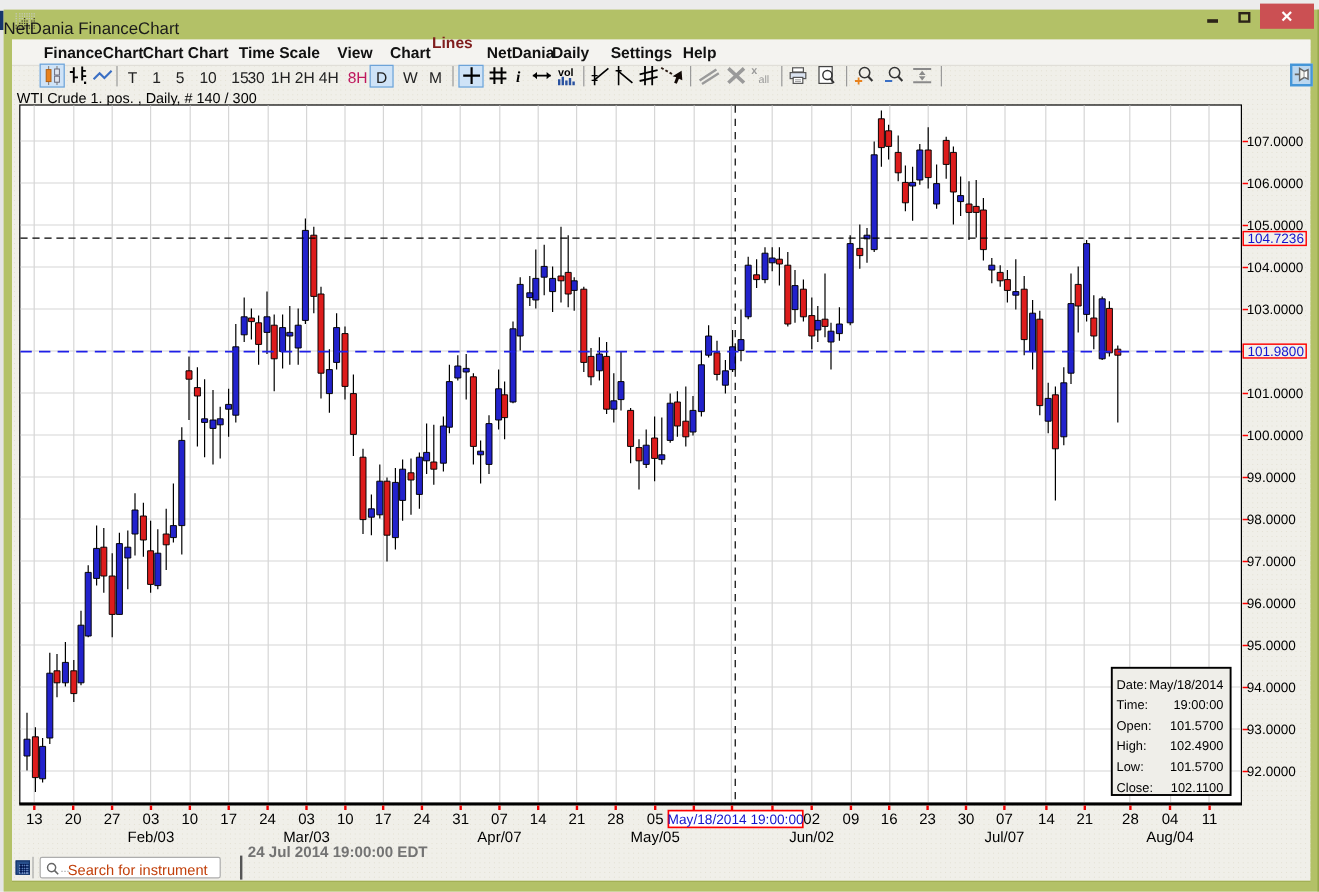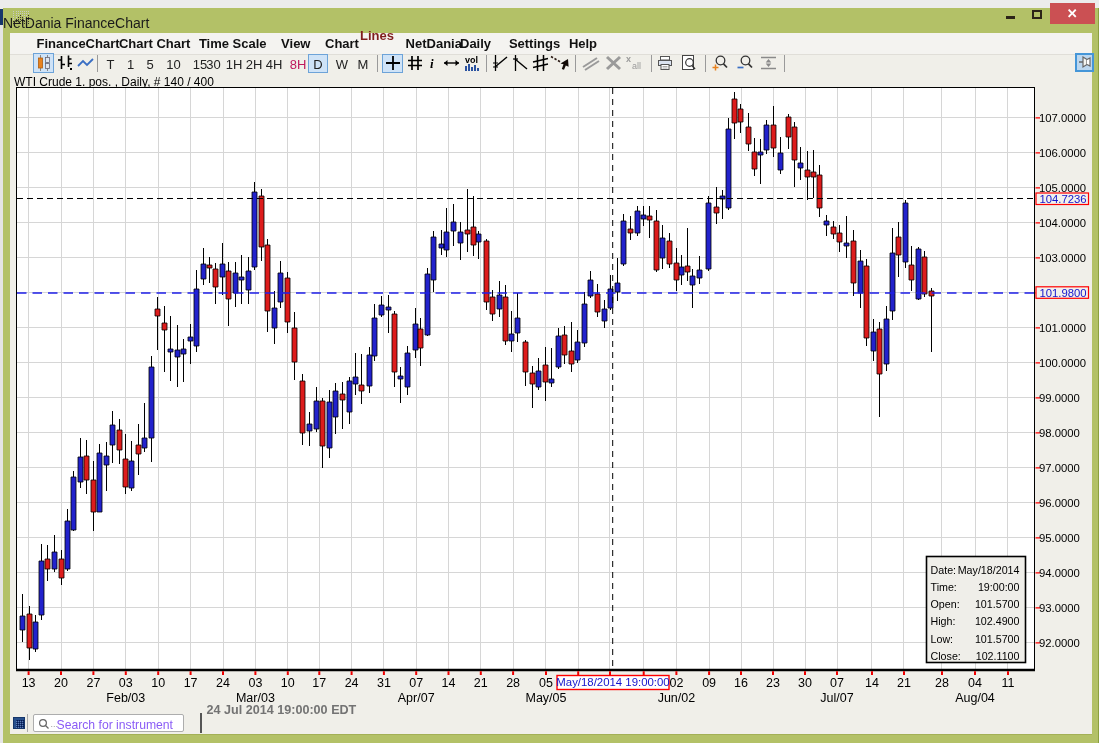--- a/index.html
+++ b/index.html
@@ -199,21 +199,21 @@
       <path d="M1 2.5H16M1 13.5H16" stroke="#8a8a8a" stroke-width="1.6"></path>
       <path d="M8.5 4l2.8 3.4H5.7zM8.5 12l2.8-3.4H5.7z" fill="#8a8a8a"></path>
     </svg>
 <div style="position:absolute;left:784px;top:55px;width:1px;height:17px;background:#9a9a9a"></div>
 <div style="position:absolute;left:1075px;top:52.5px;width:19px;height:19px;background:#bcd7ef;border:2px solid #4596d8"></div>
 <svg style="position:absolute;left:1078px;top:55px" width="14" height="14" viewBox="0 0 14 14">
       <path d="M1 7H5" stroke="#666" stroke-width="1.5"></path>
       <path d="M5 2l4 2.5v5L5 12z" fill="#f5f5f0" stroke="#666" stroke-width="1.2"></path>
       <path d="M9 4.5L12 3v8l-3-1.5" fill="#fff" stroke="#666" stroke-width="1.2"></path>
     </svg>
-<div class="abs" style="left:14px;top:74.5px;font:12px 'Liberation Sans',sans-serif;color:#000">WTI Crude 1. pos. , Daily, # 140 / 400</div>
+<div class="abs" style="left:14px;top:74.5px;font:12px 'Liberation Sans',sans-serif;color:#000">WTI Crude 1. pos. , Daily, # 140 / 300</div>
 
 <svg width="1099" height="743" viewBox="0 0 1099 743" style="position:absolute;left:0;top:0;font-family:'Liberation Sans',sans-serif">
 <rect x="16.5" y="87.5" width="1018" height="582" fill="#ffffff" stroke="#000000" stroke-width="1"></rect>
 <path d="M28.5 88V669M61.5 88V669M93.5 88V669M125.5 88V669M158.5 88V669M190.5 88V669M223.5 88V669M255.5 88V669M287.5 88V669M319.5 88V669M351.5 88V669M383.5 88V669M416.5 88V669M448.5 88V669M480.5 88V669M513.5 88V669M545.5 88V669M578.5 88V669M609.5 88V669M643.5 88V669M676.5 88V669M709.5 88V669M741.5 88V669M773.5 88V669M805.5 88V669M837.5 88V669M871.5 88V669M903.5 88V669M941.5 88V669M975.5 88V669M1007.5 88V669" stroke="#d6d6d6" stroke-width="1" fill="none"></path>
 <path d="M17 117.5H1034M17 152.5H1034M17 187.5H1034M17 222.5H1034M17 257.5H1034M17 292.5H1034M17 327.5H1034M17 362.5H1034M17 397.5H1034M17 432.5H1034M17 467.5H1034M17 502.5H1034M17 537.5H1034M17 572.5H1034M17 607.5H1034M17 642.5H1034" stroke="#d6d6d6" stroke-width="1" fill="none"></path>
 <path d="M22.5 594V642M29.5 606V660M35.5 615V652M41.5 544V620M47.5 545V581M54.5 535V572M61.5 550V585M67.5 509V571M73.5 471V531M80.5 438V488M86.5 440V494M93.5 461V531M99.5 444V512M106.5 442V491M112.5 411V463M119.5 419V464M125.5 434V494M131.5 441V491M138.5 424V475M144.5 403V452M151.5 356V462M157.5 297V350M164.5 306V372M170.5 316V381M177.5 325V387M183.5 339V382M190.5 324V364M196.5 270V352M203.5 248V285M209.5 257V283M215.5 263V304M222.5 243V295M228.5 262V326M235.5 262V307M241.5 255V304M248.5 257V304M254.5 182V270M261.5 189V261M267.5 239V332M274.5 291V344M280.5 261V308M287.5 272V333M294.5 312V380M302.5 374V445M309.5 412V446M316.5 387V432M322.5 398V468M329.5 390V458M335.5 383V434M342.5 382V429M349.5 377V424M355.5 353V395M361.5 354V404M369.5 347V393M374.5 304V361M381.5 296V317M388.5 295V333M394.5 311V387M400.5 367V403M407.5 346V395M415.5 308V358M420.5 318V366M427.5 268V336M433.5 231V292M441.5 230V255M446.5 208V257M453.5 204V246M460.5 222V260M467.5 189V252M473.5 196V256M478.5 231V259M486.5 239V310M492.5 290V321M499.5 281V317M505.5 285V345M511.5 311V352M517.5 293V342M525.5 340V386M532.5 366V408M538.5 358V390M545.5 347V401M551.5 348V387M558.5 328V369M564.5 326V364M571.5 322V372M577.5 330V363M584.5 292V347M590.5 271V298M597.5 284V317M604.5 300V328M610.5 275V310M617.5 258V301M623.5 214V266M630.5 216V240M637.5 206V236M643.5 206V226M649.5 206V238M656.5 210V272M662.5 225V269M669.5 233V268M676.5 248V291M681.5 255V285M687.5 228V281M692.5 269V308M699.5 256V284M708.5 196V271M716.5 187V224M722.5 190V219M728.5 118V210M734.5 92V139M740.5 104V133M748.5 113V151M754.5 138V176M760.5 139V184M766.5 120V154M773.5 106V157M780.5 137V174M788.5 114V149M794.5 122V187M800.5 147V180M807.5 151V200M813.5 150V198M819.5 165V217M826.5 215V236M833.5 221V239M839.5 225V252M846.5 216V258M853.5 230V296M860.5 250V308M866.5 259V346M873.5 319V361M879.5 322V417M886.5 306V371M892.5 228V320M898.5 222V277M905.5 200V268M911.5 246V291M918.5 247V300M924.5 251V297M931.5 288V352" stroke="#000000" stroke-width="1" fill="none"></path>
 <path d="M20.0 616h5v14.0h-5zM33.0 622h5v27.0h-5zM39.0 561h5v54.0h-5zM52.0 552h5v17.0h-5zM65.0 521h5v48.0h-5zM71.0 477h5v53.0h-5zM78.0 457h5v25.0h-5zM97.0 453h5v59.0h-5zM104.0 456h5v9.0h-5zM110.0 425h5v20.0h-5zM129.0 461h5v27.0h-5zM142.0 438h5v10.0h-5zM149.0 367h5v71.0h-5zM168.0 349h5v3.0h-5zM175.0 350h5v7.0h-5zM181.0 349h5v5.0h-5zM188.0 337h5v4.0h-5zM194.0 289h5v57.0h-5zM201.0 264h5v15.0h-5zM220.0 264h5v13.0h-5zM233.0 273h5v20.0h-5zM239.0 277h5v3.0h-5zM246.0 271h5v19.0h-5zM252.0 192h5v75.0h-5zM272.0 308h5v20.0h-5zM278.0 273h5v29.0h-5zM307.0 424h5v7.0h-5zM314.0 401h5v28.0h-5zM327.0 402h5v46.0h-5zM333.0 391h5v26.0h-5zM347.0 381h5v31.0h-5zM353.0 377h5v7.0h-5zM367.0 355h5v31.0h-5zM372.0 318h5v38.0h-5zM379.0 305h5v10.0h-5zM386.0 307h5v3.0h-5zM398.0 376h5v3.0h-5zM405.0 353h5v34.0h-5zM413.0 324h5v26.0h-5zM425.0 274h5v61.0h-5zM431.0 237h5v43.0h-5zM439.0 244h5v4.0h-5zM444.0 232h5v18.0h-5zM451.0 222h5v9.0h-5zM458.0 232h5v11.0h-5zM476.0 234h5v8.0h-5zM497.0 295h5v14.0h-5zM509.0 334h5v7.0h-5zM515.0 318h5v15.0h-5zM536.0 371h5v16.0h-5zM549.0 379h5v4.0h-5zM556.0 336h5v31.0h-5zM575.0 342h5v18.0h-5zM582.0 304h5v39.0h-5zM588.0 280h5v16.0h-5zM602.0 309h5v12.0h-5zM608.0 289h5v19.0h-5zM615.0 283h5v9.0h-5zM621.0 221h5v43.0h-5zM635.0 211h5v22.0h-5zM641.0 215h5v4.0h-5zM660.0 238h5v20.0h-5zM679.0 267h5v8.0h-5zM690.0 276h5v9.0h-5zM697.0 270h5v8.0h-5zM706.0 203h5v66.0h-5zM720.0 196h5v3.0h-5zM726.0 129h5v79.0h-5zM758.0 152h5v3.0h-5zM764.0 125h5v25.0h-5zM778.0 153h5v17.0h-5zM798.0 163h5v5.0h-5zM824.0 221h5v4.0h-5zM844.0 243h5v3.0h-5zM858.0 261h5v32.0h-5zM871.0 332h5v19.0h-5zM884.0 319h5v45.0h-5zM890.0 253h5v58.0h-5zM903.0 203h5v59.0h-5zM916.0 249h5v50.0h-5z" fill="#2222cc" stroke="#000000" stroke-width="0.8"></path>
 <path d="M27.0 614h5v34.0h-5zM45.0 559h5v10.0h-5zM59.0 559h5v19.0h-5zM84.0 456h5v24.0h-5zM91.0 480h5v32.0h-5zM117.0 430h5v20.0h-5zM123.0 459h5v28.0h-5zM136.0 445h5v9.0h-5zM155.0 309h5v7.0h-5zM162.0 323h5v7.0h-5zM207.0 265h5v3.0h-5zM213.0 269h5v18.0h-5zM226.0 271h5v28.0h-5zM259.0 196h5v51.0h-5zM265.0 245h5v66.0h-5zM285.0 278h5v44.0h-5zM292.0 328h5v34.0h-5zM300.0 381h5v52.0h-5zM320.0 401h5v45.0h-5zM340.0 394h5v6.0h-5zM359.0 385h5v6.0h-5zM392.0 314h5v58.0h-5zM418.0 329h5v19.0h-5zM465.0 230h5v4.0h-5zM471.0 227h5v18.0h-5zM484.0 241h5v61.0h-5zM490.0 297h5v17.0h-5zM503.0 297h5v44.0h-5zM523.0 342h5v30.0h-5zM530.0 373h5v11.0h-5zM543.0 365h5v17.0h-5zM562.0 335h5v20.0h-5zM569.0 351h5v13.0h-5zM595.0 294h5v18.0h-5zM628.0 229h5v4.0h-5zM647.0 216h5v4.0h-5zM654.0 221h5v49.0h-5zM667.0 241h5v23.0h-5zM674.0 263h5v17.0h-5zM685.0 266h5v6.0h-5zM714.0 207h5v6.0h-5zM732.0 99h5v24.0h-5zM738.0 109h5v13.0h-5zM746.0 127h5v17.0h-5zM752.0 152h5v17.0h-5zM771.0 125h5v23.0h-5zM786.0 117h5v20.0h-5zM792.0 127h5v33.0h-5zM805.0 170h5v7.0h-5zM811.0 172h5v5.0h-5zM817.0 175h5v33.0h-5zM831.0 227h5v7.0h-5zM837.0 233h5v9.0h-5zM851.0 241h5v42.0h-5zM864.0 266h5v72.0h-5zM877.0 329h5v45.0h-5zM896.0 237h5v18.0h-5zM909.0 265h5v15.0h-5zM922.0 257h5v37.0h-5zM929.0 291h5v5.0h-5z" fill="#dd1c1c" stroke="#000000" stroke-width="0.8"></path>
 <path d="M17 198.5H1034" stroke="#000000" stroke-width="1" stroke-dasharray="6,4" fill="none"></path>
 <path d="M17 293H1034" stroke="#1f1fe8" stroke-width="1.3" stroke-dasharray="9.5,6" fill="none"></path>
@@ -298,18 +298,18 @@
 <div class="abs" style="left:12.5px;top:716.5px;width:12px;height:12px;background:#274f8c;border:1px solid #16366b">
   <div class="abs" style="left:2px;top:2px;width:8px;height:8px;background:repeating-linear-gradient(0deg,#9db3d6 0 1px,#274f8c 1px 2px),repeating-linear-gradient(90deg,#9db3d6 0 1px,#274f8c 1px 2px);background-blend-mode:multiply"></div>
 </div>
 <div class="abs" style="left:26.5px;top:714px;width:1px;height:18px;background:#aaa"></div>
 <div class="abs" style="left:32.5px;top:714px;width:151px;height:18px;background:#fff;border:1px solid #adadad;border-radius:2px">
   <svg width="12" height="12" style="position:absolute;left:4px;top:2.5px" viewBox="0 0 12 12">
         <circle cx="5" cy="5" r="3.4" fill="none" stroke="#666" stroke-width="1.2"></circle>
         <path d="M7.5 7.5L10.5 10.5" stroke="#666" stroke-width="1.3"></path>
       </svg>
   <span style="position:absolute;left:17px;top:3.5px;font:9px 'Liberation Sans',sans-serif;color:#999">...</span>
-  <span style="position:absolute;left:23px;top:2.5px;font:12.2px 'Liberation Sans',sans-serif;color:#8b5cf6">Search for instrument</span>
+  <span style="position:absolute;left:23px;top:2.5px;font:12.2px 'Liberation Sans',sans-serif;color:#c2410c">Search for instrument</span>
 </div>
 <div class="abs" style="left:200px;top:713px;width:2px;height:20px;background:#555"></div>
 <div class="abs" style="left:206.5px;top:703px;font:bold 12.6px 'Liberation Sans',sans-serif;color:#737373">24 Jul 2014 19:00:00 EDT</div>
 
 </div>
 
 </body></html>

